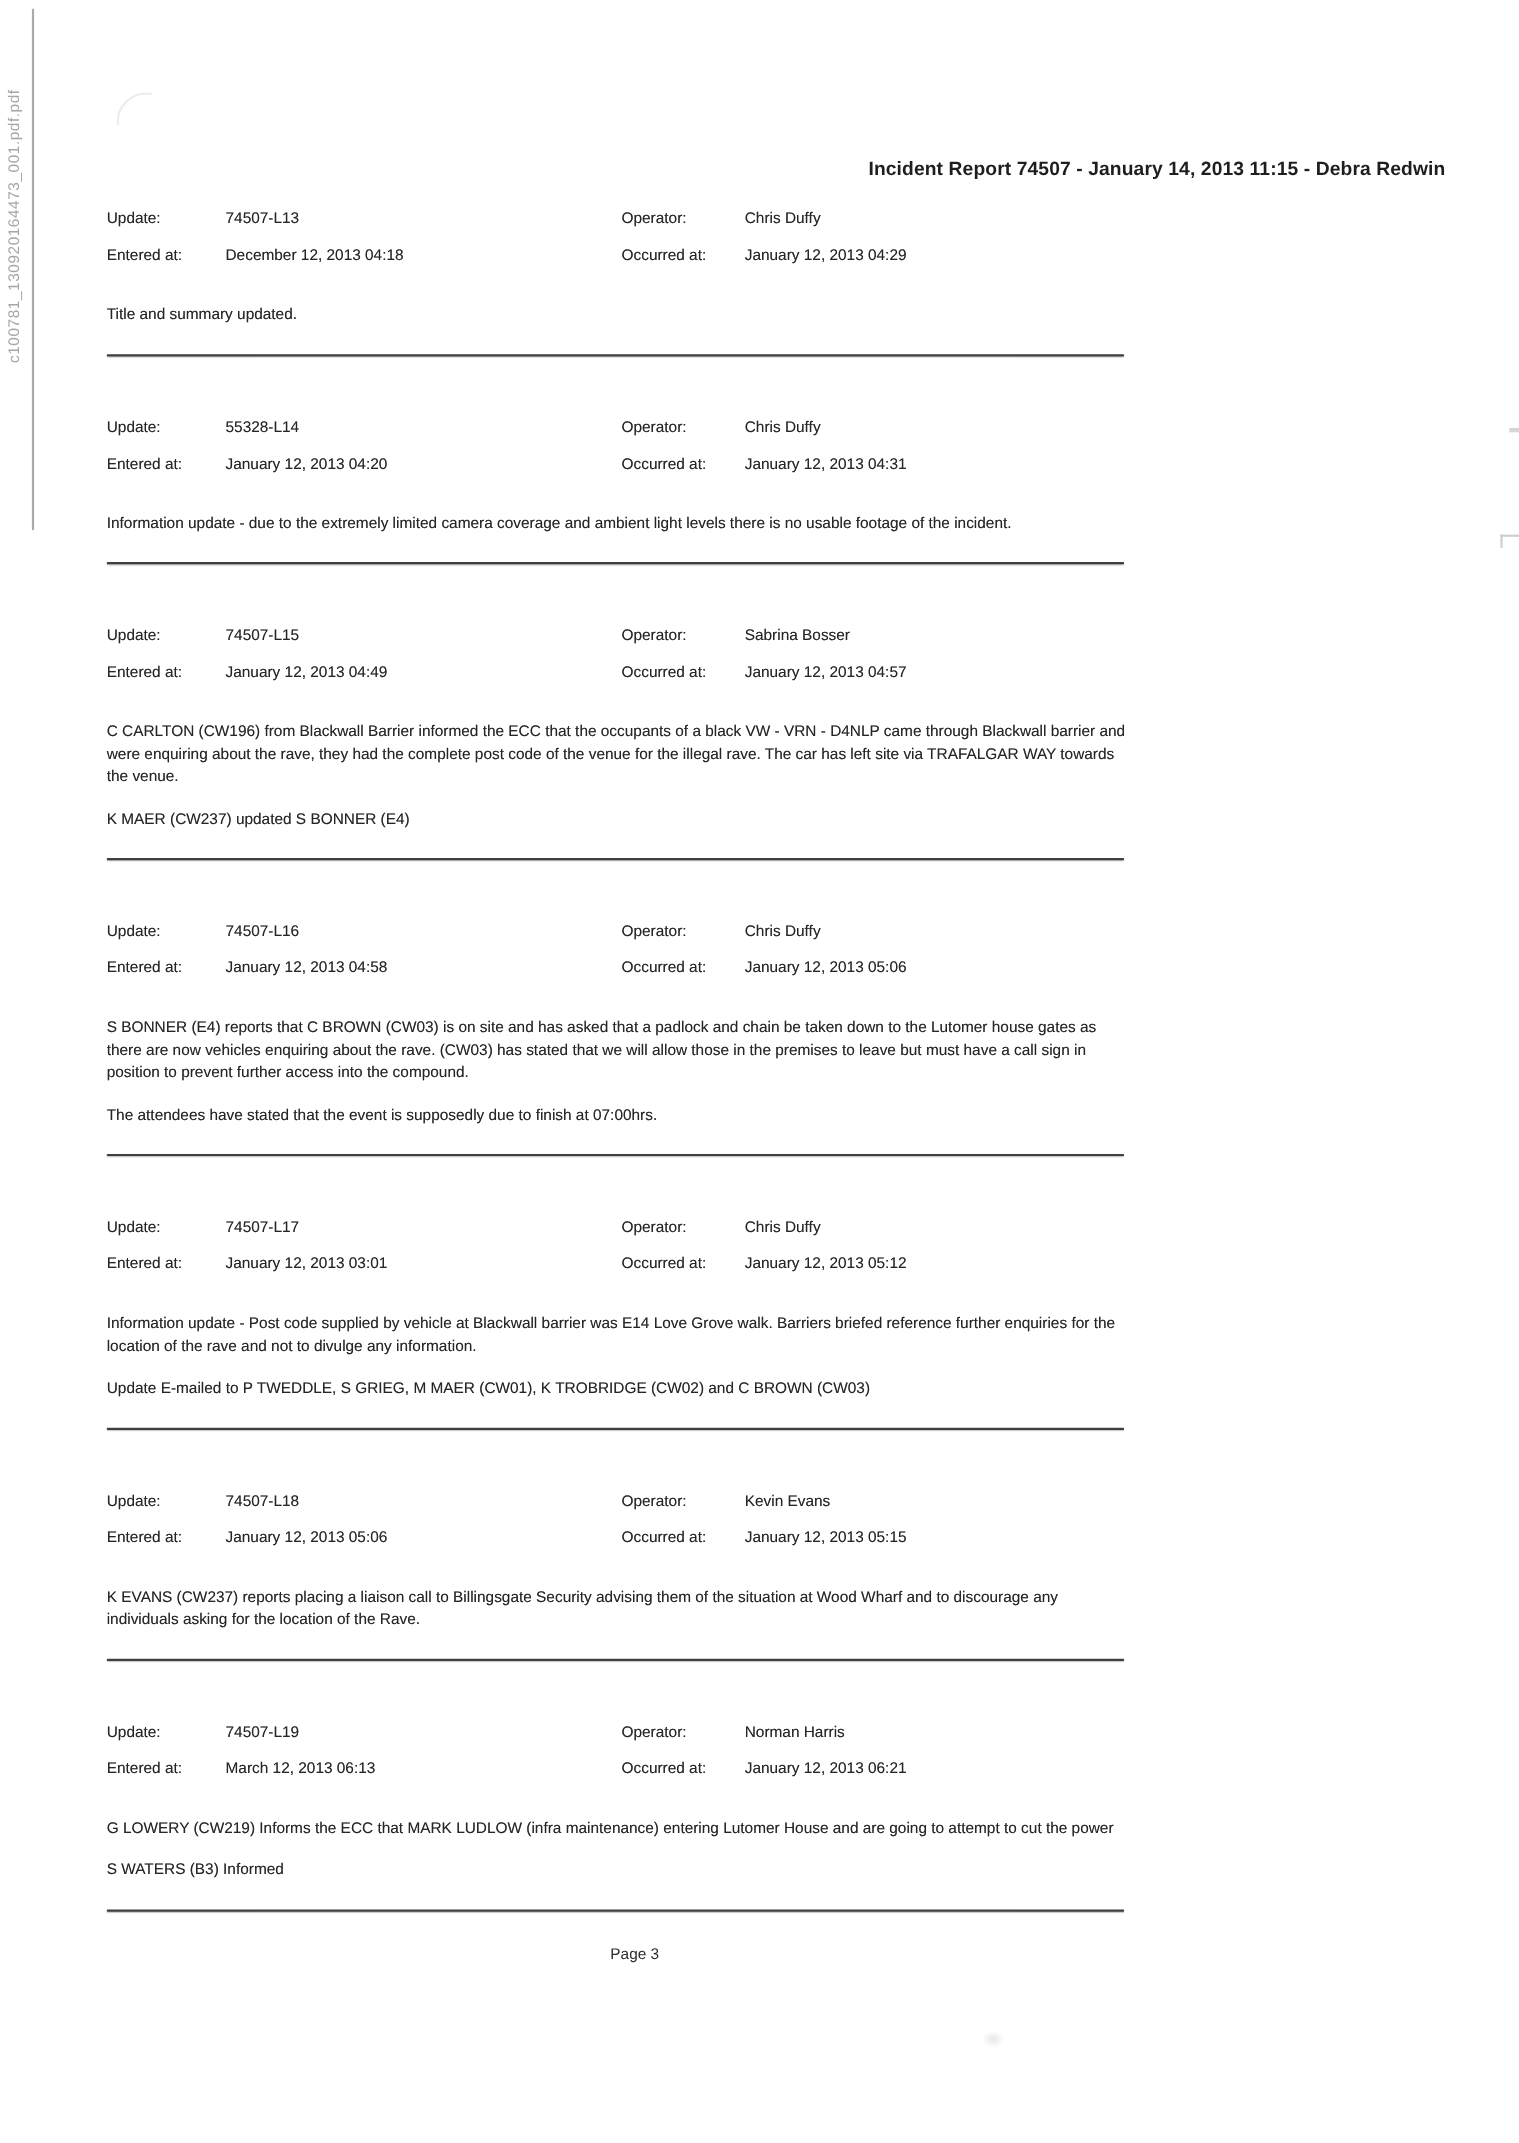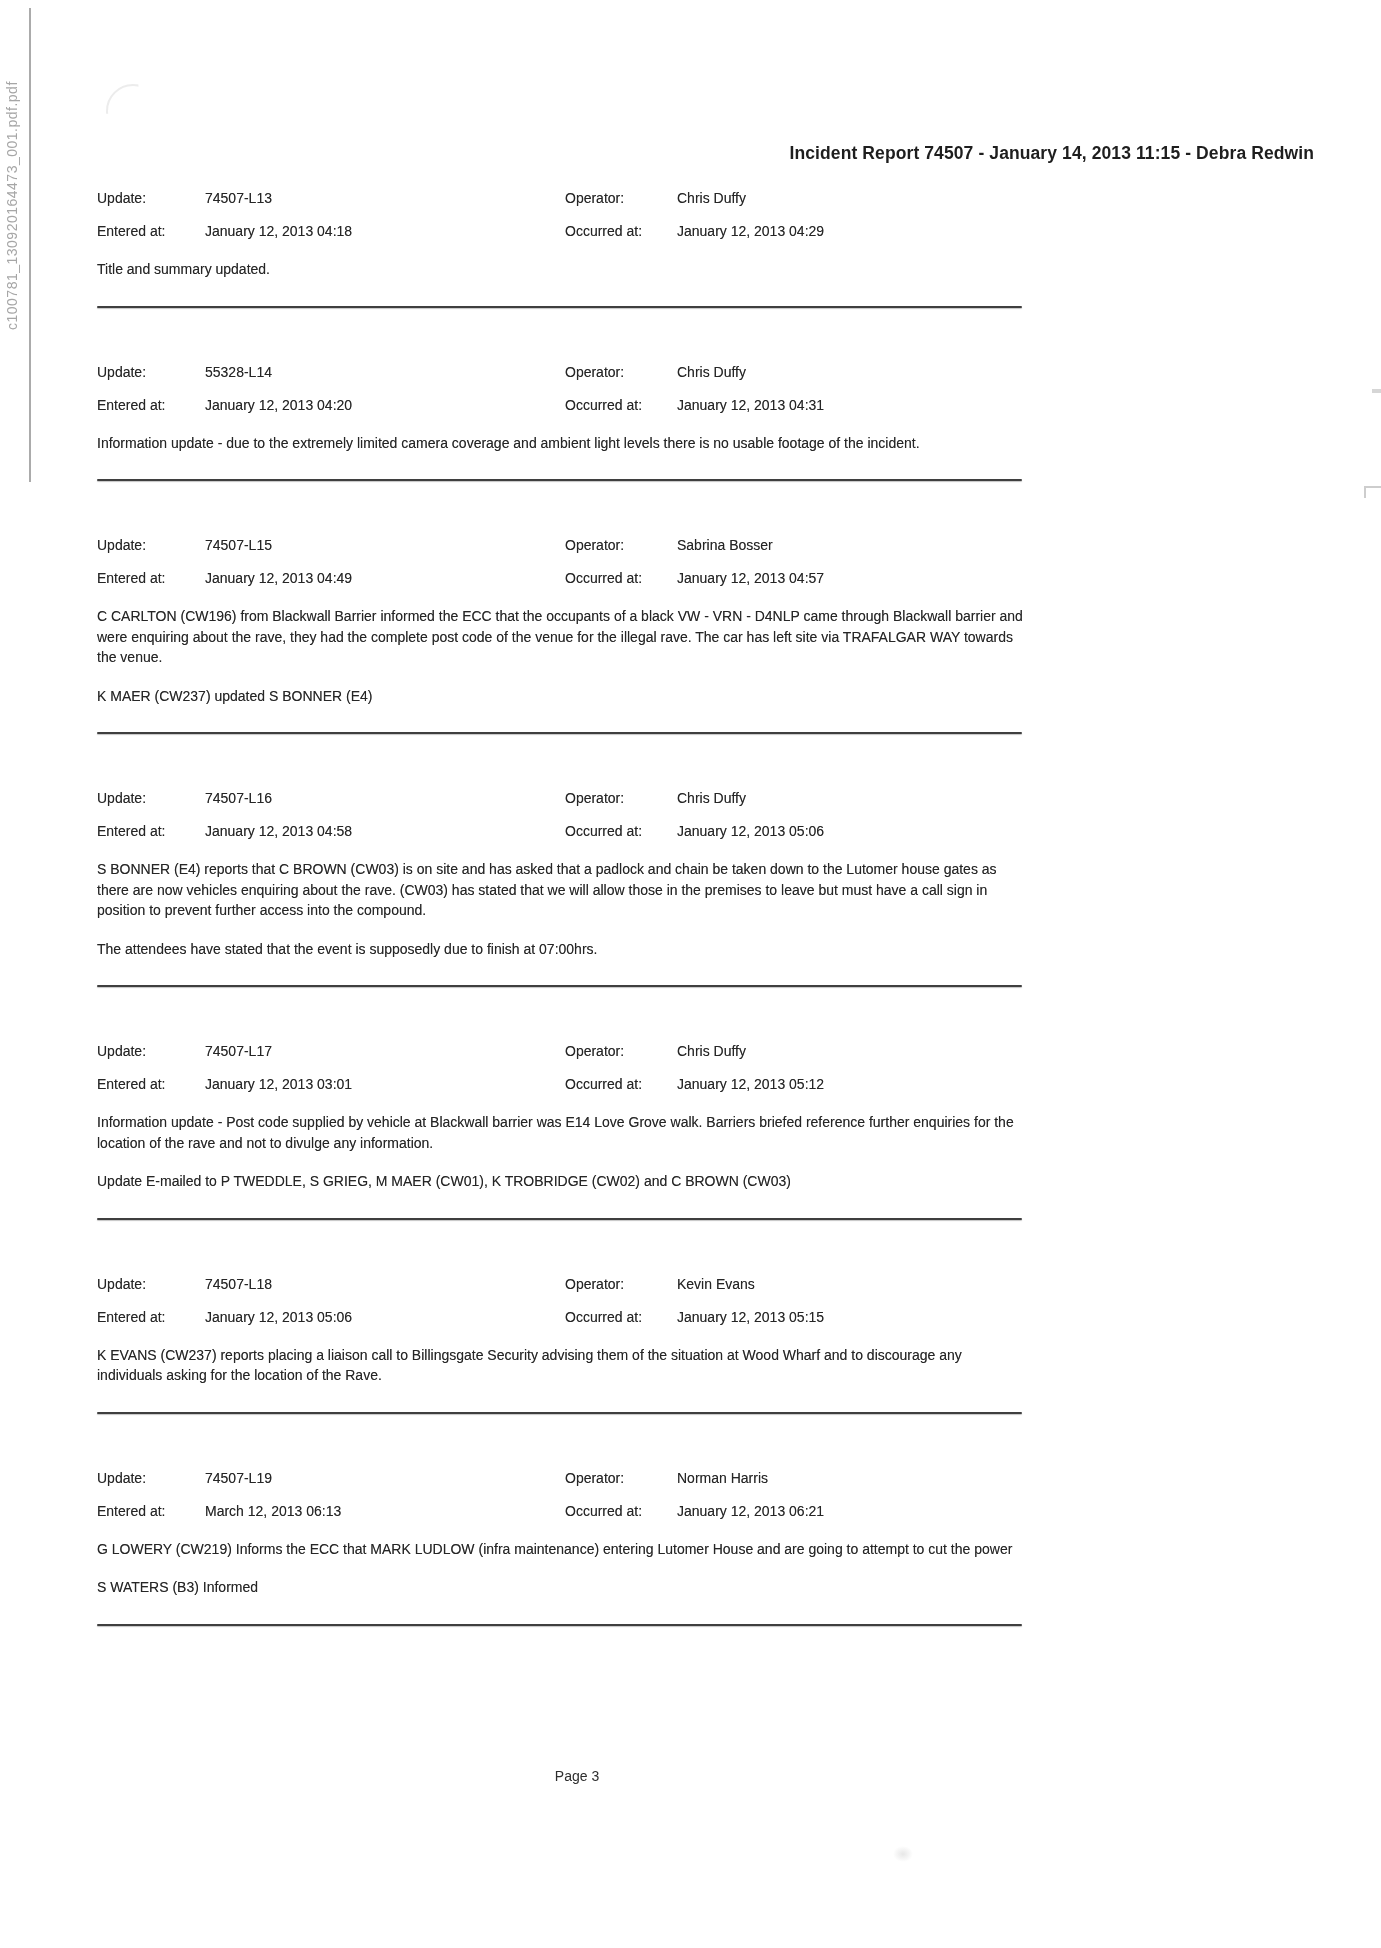--- a/index.html
+++ b/index.html
@@ -56,21 +56,21 @@
     font-size: 14px;
   }
   .entry { margin-bottom: 56px; }
   .meta-grid {
     display: grid;
     grid-template-columns: 108px 360px 112px auto;
     grid-auto-rows: 20px;
     row-gap: 13px;
   }
   .meta-grid span { text-shadow: 0 0 .4px rgba(30,30,30,.45); }
-  .body { margin-top: 16px; }
+  .body { margin-top: 32px; }
   .body p {
     line-height: 20.5px;
     text-shadow: 0 0 .4px rgba(30,30,30,.45);
   }
   .body p + p { margin-top: 18px; }
   .rule {
     margin-top: 26px; height: 2px; width: 925px;
     background: #3f3f3f;
     box-shadow: 0 1px 1px rgba(90,90,90,.35);
     border-radius: 1px;
@@ -95,21 +95,21 @@
   <h1 class="title">Incident Report 74507 - January 14, 2013 11:15 - Debra Redwin</h1>
 
   <div class="content" id="entries">
   <section class="entry">
     <div class="meta-grid">
       <span class="lbl">Update:</span>
       <span class="val">74507-L13</span>
       <span class="lbl">Operator:</span>
       <span class="val">Chris Duffy</span>
       <span class="lbl">Entered at:</span>
-      <span class="val">January 12, 2013 04:18</span>
+      <span class="val">December 12, 2013 04:18</span>
       <span class="lbl">Occurred at:</span>
       <span class="val">January 12, 2013 04:29</span>
     </div>
     <div class="body">
           <p>Title and summary updated.</p>
         </div>
     <div class="rule"></div>
   </section>
 
   <section class="entry">

